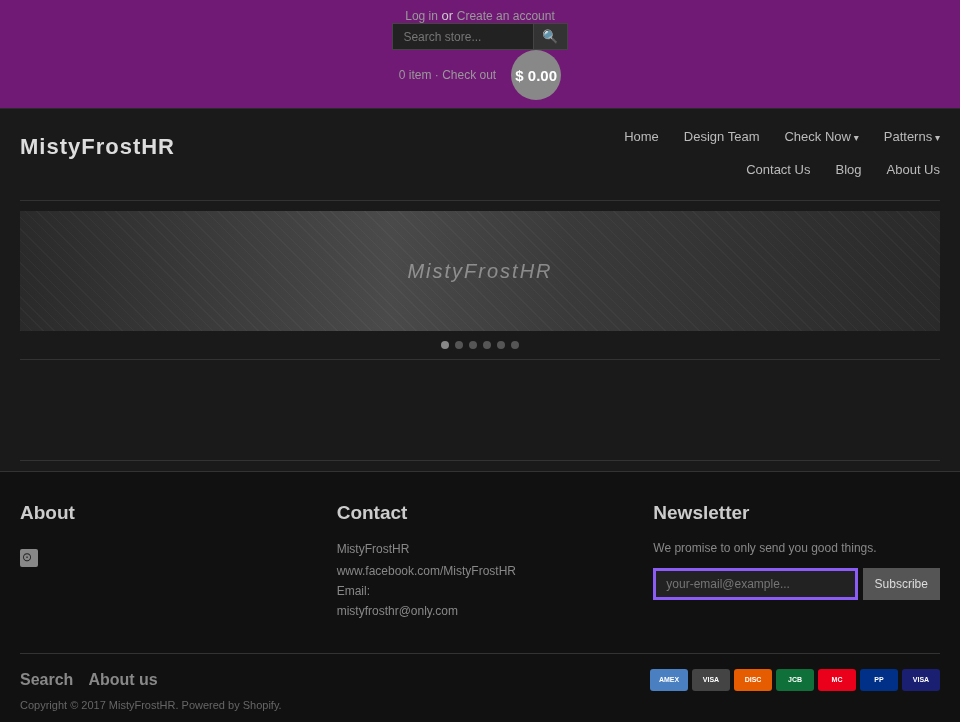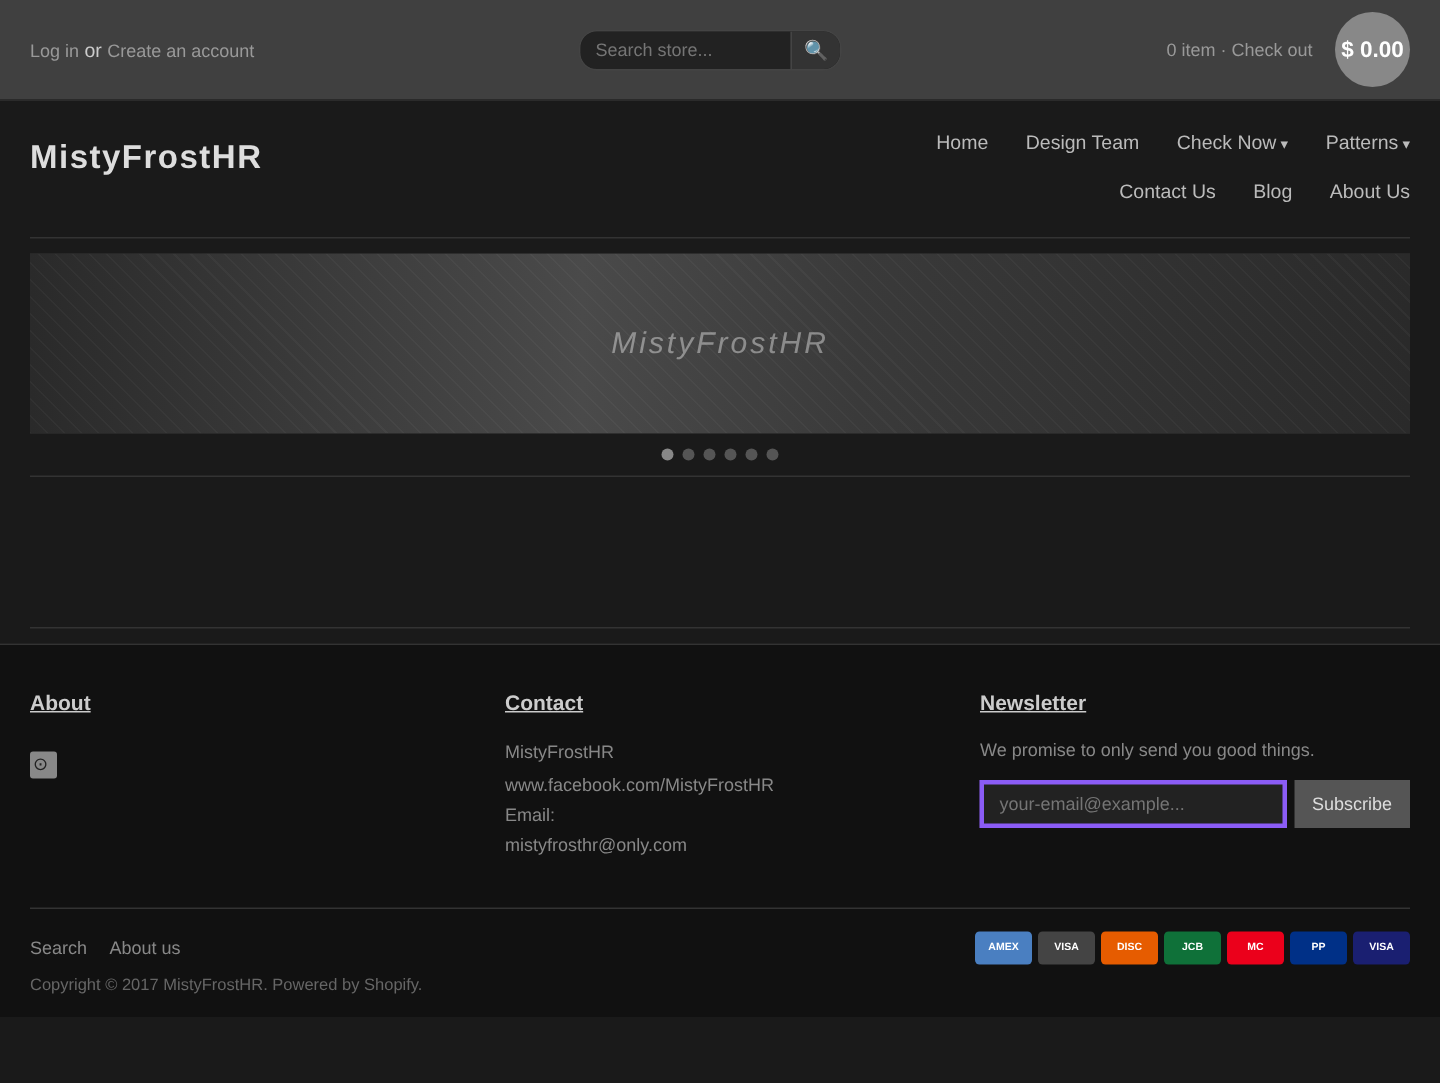--- a/index.html
+++ b/index.html
@@ -7,42 +7,43 @@
       background-color: #1a1a1a;
       color: #ccc;
       font-family: Arial, Helvetica, sans-serif;
       font-size: 13px;
       min-height: 722px;
       width: 960px;
     }
 
     
     .top-bar {
-      background-color: #404040;
+      background-color: #701a75;
       display: flex;
       align-items: center;
       justify-content: space-between;
       padding: 8px 20px;
       border-bottom: 1px solid #2a2a2a;
+      flex-direction: column;
     }
     .top-bar-left a {
       color: #999;
       text-decoration: none;
       font-size: 12px;
     }
     .top-bar-center {
       display: flex;
       align-items: center;
     }
     .search-wrapper {
       display: flex;
       align-items: center;
       border: 1px solid #444;
       background: #222;
-      border-radius: 12px;
+      border-radius: 0;
       overflow: hidden;
     }
     .search-input {
       background: #222;
       border: none;
       outline: none;
       color: #999;
       padding: 5px 10px;
       font-size: 12px;
       width: 140px;
@@ -200,24 +201,23 @@
       border-top: 1px solid #333;
     }
     .footer-grid {
       display: grid;
       grid-template-columns: 1fr 1fr 1fr;
       gap: 30px;
       margin-bottom: 30px;
     }
     .footer-section h4 {
       color: #ccc;
-      font-size: 14px;
+      font-size: 19px;
       margin-bottom: 15px;
       font-weight: bold;
-      text-decoration: underline;
     }
     .footer-section p {
       color: #888;
       font-size: 12px;
       line-height: 1.6;
     }
     .footer-section a {
       color: #888;
       text-decoration: none;
       font-size: 12px;
@@ -274,21 +274,22 @@
       justify-content: space-between;
       align-items: center;
     }
     .footer-links {
       display: flex;
       gap: 15px;
     }
     .footer-links a {
       color: #888;
       text-decoration: none;
-      font-size: 12px;
+      font-size: 16px;
+      font-weight: bold;
     }
     .payment-icons {
       display: flex;
       gap: 4px;
       align-items: center;
     }
     .payment-icon {
       width: 38px;
       height: 22px;
       border-radius: 3px;

